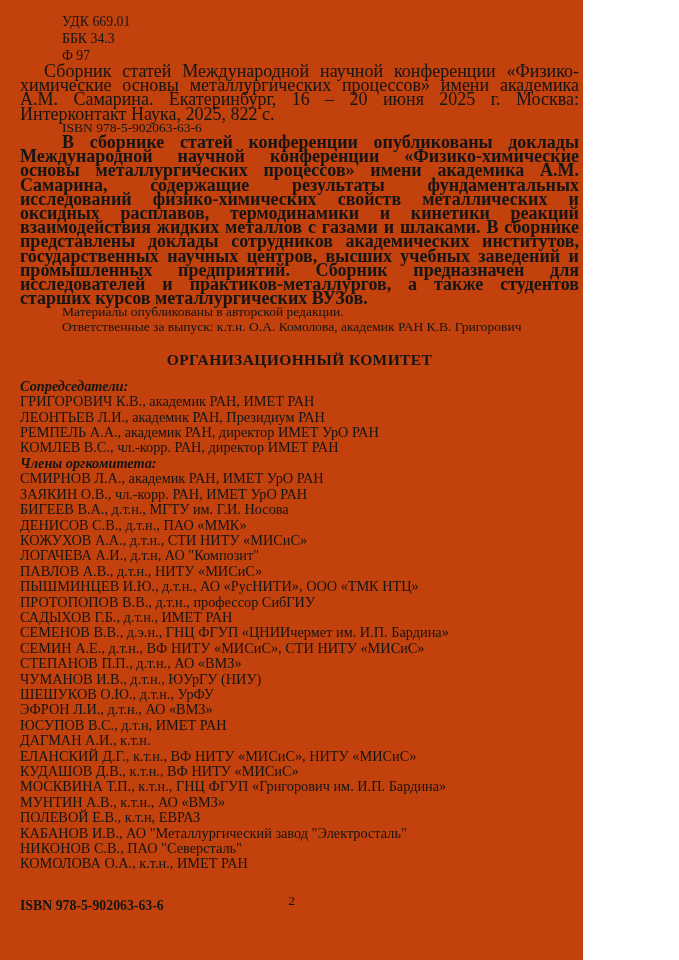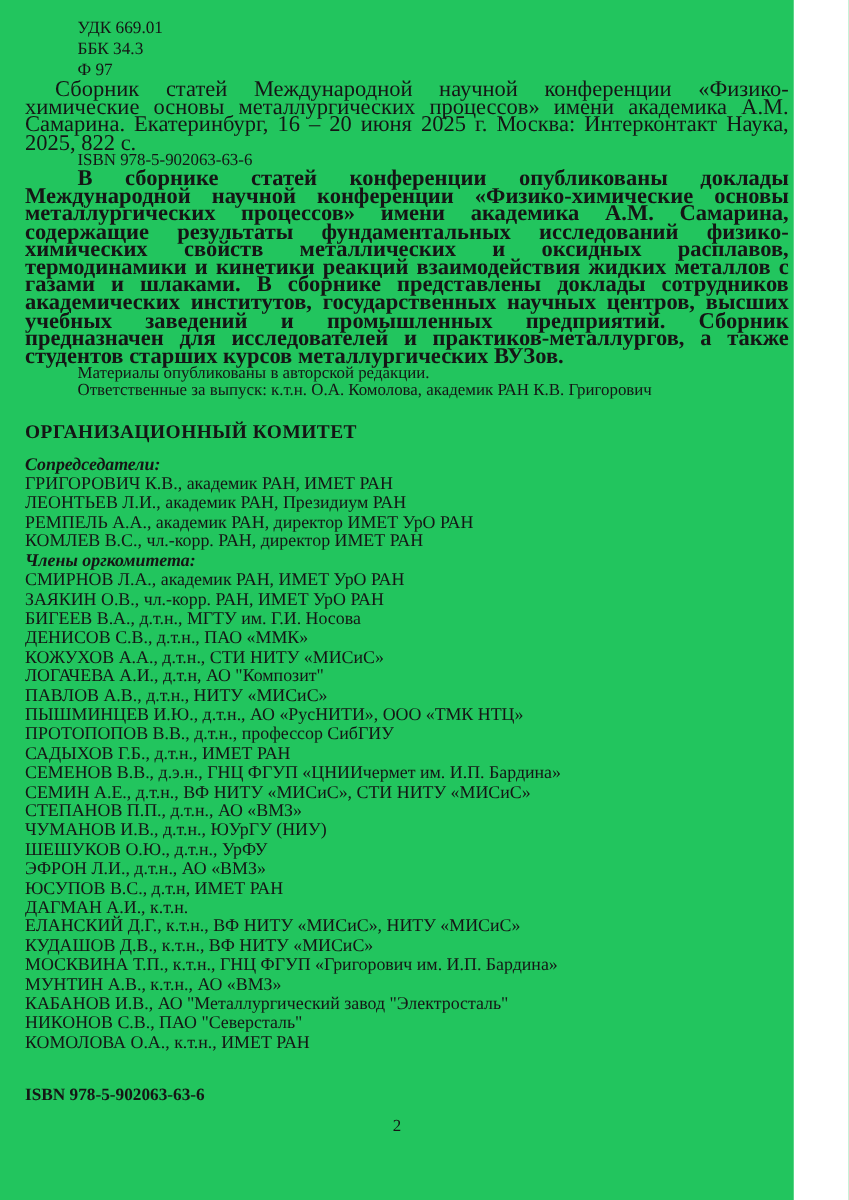--- a/index.html
+++ b/index.html
@@ -5,22 +5,22 @@
   html, body { margin: 0; padding: 0; }
   body {
     width: 679px; height: 960px;
     background: #ffffff;
     font-family: "Liberation Serif", "DejaVu Serif", serif;
     color: #151515;
     -webkit-font-smoothing: antialiased;
   }
   .page {
     position: relative;
-    width: 635px; height: 960px;
-    background: #22c55e;
+    width: 583px; height: 960px;
+    background: #c2410c;
     overflow: hidden;
     box-sizing: border-box;
     padding: 13px 4px 0 20px;
   }
   
   .udk-block { margin-left: 42px; font-size: 13.8px; line-height: 17px; }
   .udk-block div { white-space: nowrap; }
   .para {
     margin: 0;
     font-size: 18px;
@@ -32,20 +32,21 @@
   .para.p2 { text-indent: 42px; font-weight: bold; }
   .indent-line {
     margin: 0 0 0 42px;
     font-size: 13.5px;
     line-height: 14.2px;
     white-space: nowrap;
   }
   
   .heading {
     margin-top: 17px;
+    text-align: center;
     font-weight: bold;
     font-size: 15.5px;
     letter-spacing: 0.4px;
     line-height: 18px;
   }
   .committee { margin-top: 10px; font-size: 14.3px; line-height: 15.4px; }
   .clabel { font-weight: bold; font-style: italic; }
   .cline { white-space: nowrap; }
   
   .isbn-bottom {
@@ -107,20 +108,21 @@
     <div class="cline">СТЕПАНОВ П.П., д.т.н., АО «ВМЗ»</div>
     <div class="cline">ЧУМАНОВ И.В., д.т.н., ЮУрГУ (НИУ)</div>
     <div class="cline">ШЕШУКОВ О.Ю., д.т.н., УрФУ</div>
     <div class="cline">ЭФРОН Л.И., д.т.н., АО «ВМЗ»</div>
     <div class="cline">ЮСУПОВ В.С., д.т.н, ИМЕТ РАН</div>
     <div class="cline">ДАГМАН А.И., к.т.н.</div>
     <div class="cline">ЕЛАНСКИЙ Д.Г., к.т.н., ВФ НИТУ «МИСиС», НИТУ «МИСиС»</div>
     <div class="cline">КУДАШОВ Д.В., к.т.н., ВФ НИТУ «МИСиС»</div>
     <div class="cline">МОСКВИНА Т.П., к.т.н., ГНЦ ФГУП «Григорович им. И.П. Бардина»</div>
     <div class="cline">МУНТИН А.В., к.т.н., АО «ВМЗ»</div>
+    <div class="cline">ПОЛЕВОЙ Е.В., к.т.н, ЕВРАЗ</div>
     <div class="cline">КАБАНОВ И.В., АО "Металлургический завод "Электросталь"</div>
     <div class="cline">НИКОНОВ С.В., ПАО "Северсталь"</div>
 
     <div class="cline">КОМОЛОВА О.А., к.т.н., ИМЕТ РАН</div>
   </div>
 
   <div class="isbn-bottom">ISBN 978-5-902063-63-6</div>
 
   <div class="page-number">2</div>
 

